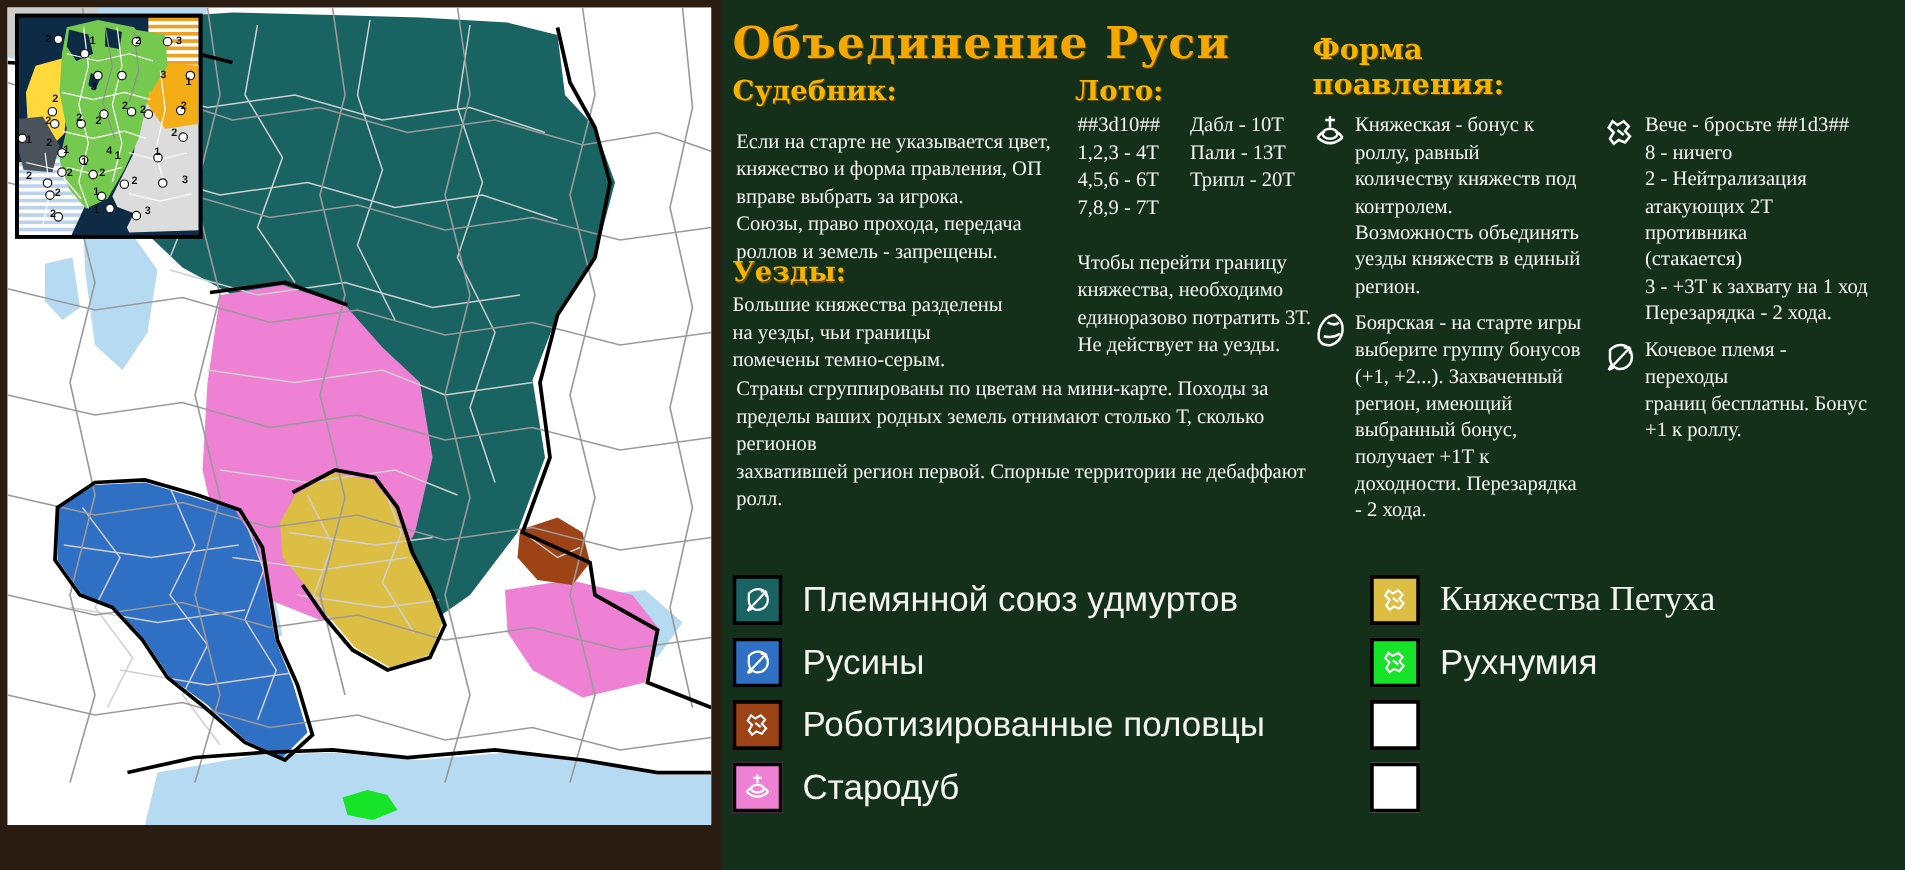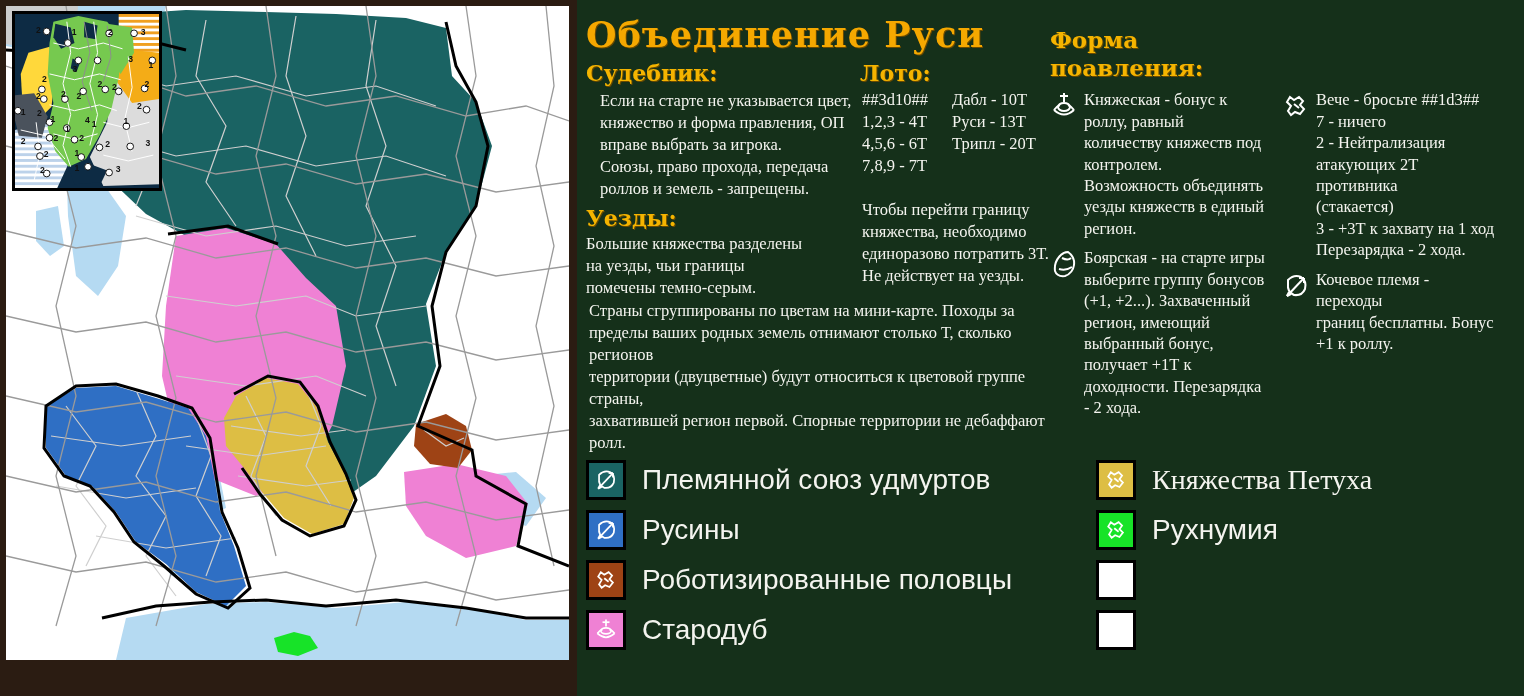--- a/index.html
+++ b/index.html
@@ -50,22 +50,22 @@
     text-shadow:1px 1px 0 #6a4a00;
     white-space:nowrap;
   }
   .body-txt {
     font-family:"Liberation Serif", serif;
     font-size:16.5px; line-height:1.33; color:#f4f4ef;
   }
 
   
   #sudebnik { position:absolute; left:9px; top:60px; width:280px; }
-  #sudebnik .h2 { margin-bottom:4px; }
-  #sudebnik .body-txt { margin-left:14px; }
+  #sudebnik .h2 { margin-bottom:16px; }
+  #sudebnik .body-txt { margin-left:3px; }
 
   
   #uezdy { position:absolute; left:9px; top:205px; width:280px; }
   #uezdy .h2 { margin-bottom:2px; }
   #uezdy .body-txt { margin-left:0; }
 
   
   #prochee { position:absolute; left:9px; top:300px; width:478px; }
   #prochee .h2 { margin-bottom:2px; }
   #prochee .body-txt { margin-left:3px; }
@@ -364,33 +364,32 @@
         <div>Большие княжества разделены</div>
         <div>на уезды, чьи границы</div>
         <div>помечены темно-серым.</div>
       </div>
     </div>
 
     <div id="prochee">
       <div class="body-txt">
         <div>Страны сгруппированы по цветам на мини-карте. Походы за</div>
         <div>пределы ваших родных земель отнимают столько Т, сколько регионов</div>
-        <div>территории (двуцветные) будут относиться к цветовой группе страны,</div>
         <div>захватившей регион первой. Спорные территории не дебаффают</div>
         <div>ролл.</div>
       </div>
     </div>
 
     <div id="loto">
       <div class="h2">Лото:</div>
       <div class="loto-grid">
         <span>##3d10##</span>
         <span>Дабл - 10Т</span>
         <span>1,2,3 - 4Т</span>
-        <span>Руси - 13Т</span>
+        <span>Пали - 13Т</span>
         <span>4,5,6 - 6Т</span>
         <span>Трипл - 20Т</span>
         <span>7,8,9 - 7Т</span>
         <span></span>
       </div>
       <div class="body-txt note">
         <div>Чтобы перейти границу</div>
         <div>княжества, необходимо</div>
         <div>единоразово потратить 3Т.</div>
         <div>Не действует на уезды.</div>
@@ -458,21 +457,21 @@
             <span class="ico">
               <svg viewBox="0 0 28 30">
                 <g fill="none" stroke="#fff" stroke-width="2">
                   <path d="M8 6 L12 9 L17 6 L21 10 L18 14 L22 18 L18 23 L13 21 L9 24 L6 20 L9 15 L5 11 Z"></path>
                   <path d="M12 13 L17 17"></path>
                 </g>
               </svg>
             </span>
             <div class="txt">
               <div>Вече - бросьте ##1d3##</div>
-              <div>7 - ничего</div>
+              <div>8 - ничего</div>
               <div>2 - Нейтрализация</div>
               <div>атакующих 2Т противника</div>
               <div>(стакается)</div>
               <div>3 - +3Т к захвату на 1 ход</div>
               <div>Перезарядка - 2 хода.</div>
             </div>
           </div>
 
           <div class="forma-item">
             <span class="ico">

